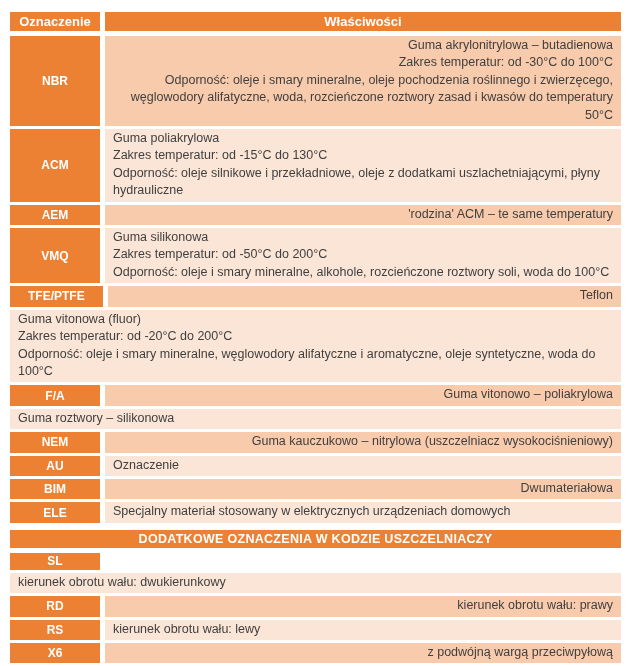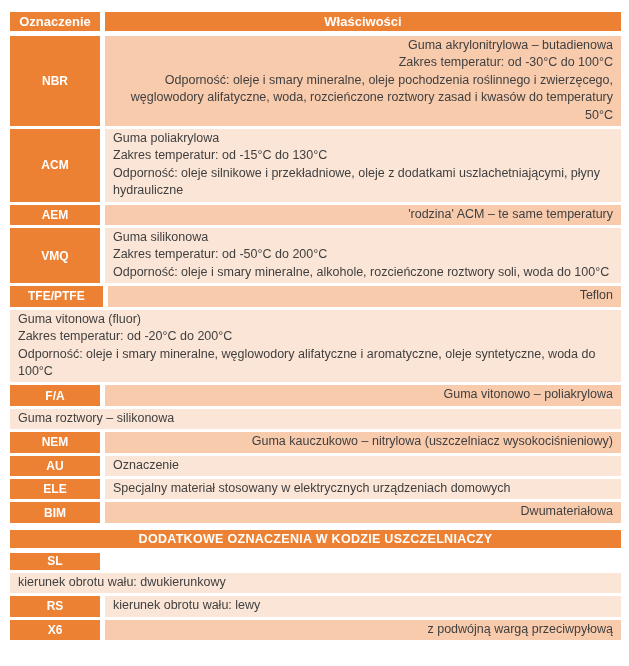--- a/index.html
+++ b/index.html
@@ -135,41 +135,45 @@
   </div>
         <div class="row">
     <div class="cell code-cell">NEM</div>
     <div class="cell props-cell dark">Guma kauczukowo – nitrylowa  (uszczelniacz wysokociśnieniowy)</div>
   </div>
         <div class="row">
     <div class="cell code-cell">AU</div>
     <div class="cell props-cell light">Oznaczenie</div>
   </div>
         <div class="row">
+    <div class="cell code-cell">BIM</div>
+    <div class="cell props-cell dark">Dwumateriałowa</div>
+  </div>
+        <div class="row">
     <div class="cell code-cell">ELE</div>
     <div class="cell props-cell light">Specjalny materiał stosowany w elektrycznych urządzeniach domowych</div>
-  </div>
-        <div class="row">
-    <div class="cell code-cell">BIM</div>
-    <div class="cell props-cell dark">Dwumateriałowa</div>
   </div>
       </div>
 
     <div class="row section-title-row">
       <div class="cell title-cell">DODATKOWE OZNACZENIA W KODZIE USZCZELNIACZY</div>
     </div>
 
     <div id="section-1">
         <div class="row">
     <div class="cell code-cell">SL</div>
   </div>
         <div class="row">
     <div class="cell props-cell light">kierunek obrotu wału: dwukierunkowy</div>
   </div>
         <div class="row">
+    <div class="cell code-cell">RD</div>
+    <div class="cell props-cell dark">kierunek obrotu wału: prawy</div>
+  </div>
+        <div class="row">
     <div class="cell code-cell">RS</div>
     <div class="cell props-cell light">kierunek obrotu wału: lewy</div>
   </div>
         <div class="row">
     <div class="cell code-cell">X6</div>
     <div class="cell props-cell dark">z podwójną wargą przeciwpyłową</div>
   </div>
       </div>
 
   </div>

